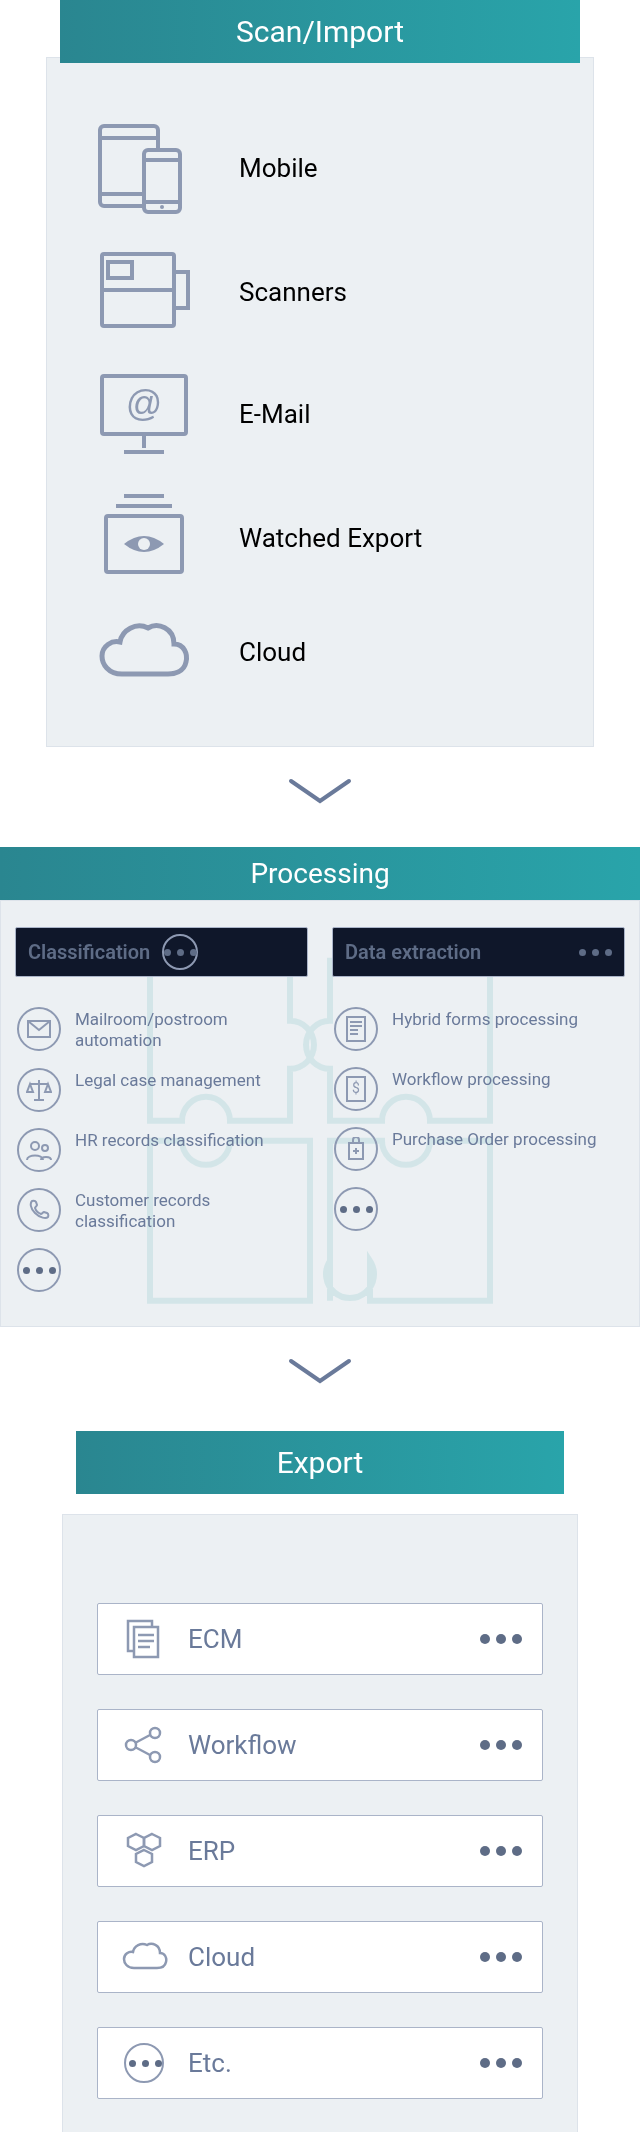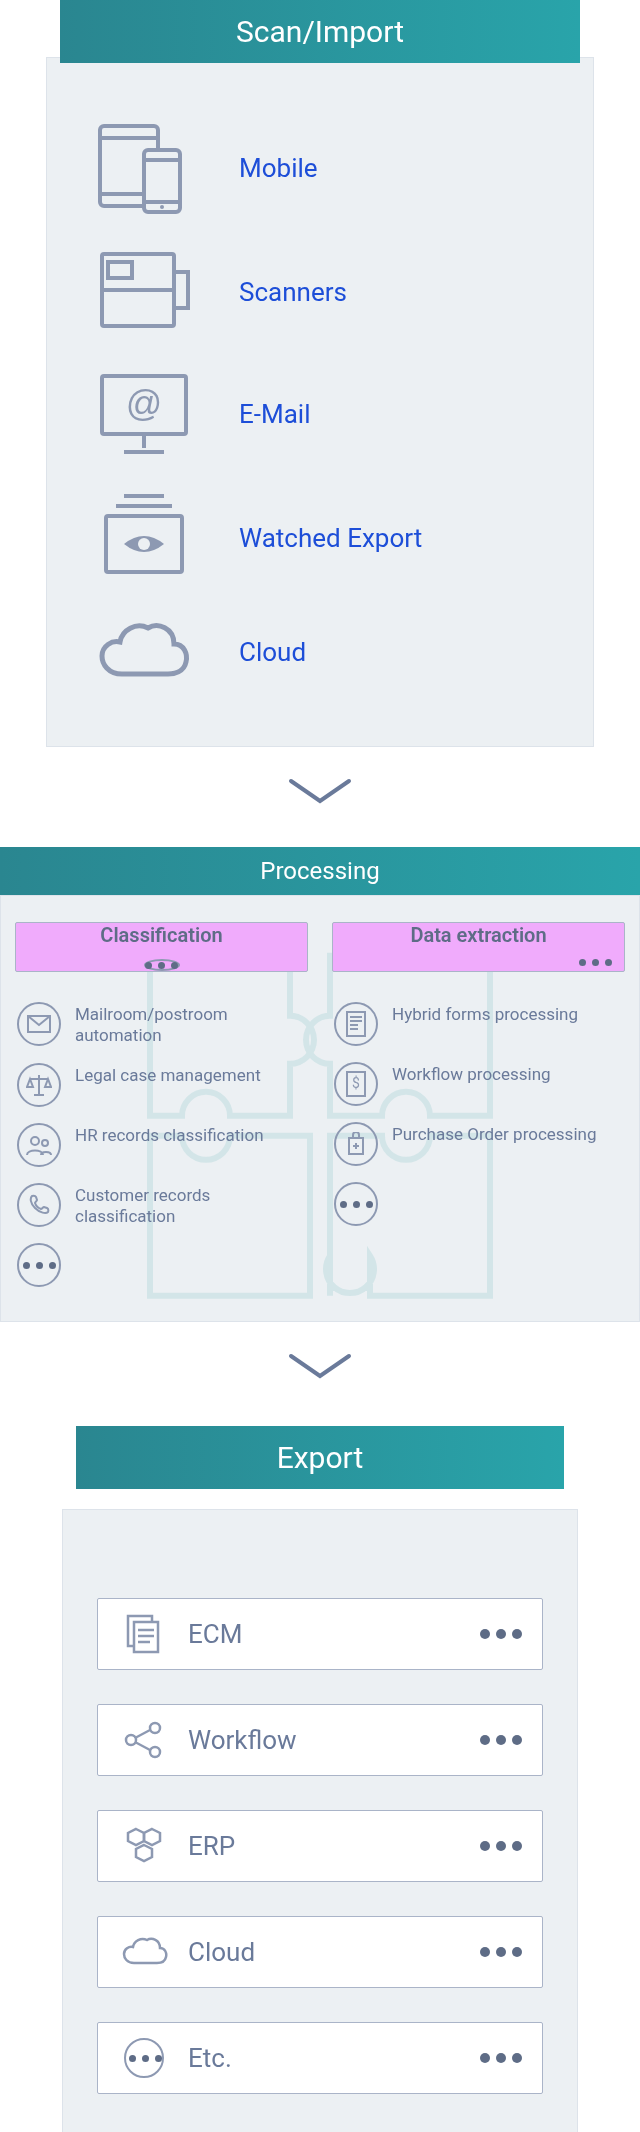--- a/index.html
+++ b/index.html
@@ -49,29 +49,29 @@
     gap: 30px;
     padding: 14px 22px;
   }
   .scan-row .iconcell {
     width: 130px;
     display: flex;
     justify-content: center;
   }
   .scan-row .label {
     font-size: 26px;
-    color: #1d4ed8;
+    color: #000000;
   }
 
   
   .proc-wrap {
     position: relative;
   }
   .proc-header {
-    font-size: 24px;
+    font-size: 28px;
     padding: 10px 0;
   }
   .proc-panel {
     padding: 26px 14px 26px;
     position: relative;
     overflow: hidden;
   }
   .puzzle-bg {
     position: absolute;
     left: 50%; top: 50%;
@@ -80,33 +80,32 @@
     pointer-events: none;
   }
   .proc-cols {
     display: flex;
     gap: 24px;
     position: relative;
     z-index: 1;
   }
   .proc-col { flex: 1; }
   .pill {
-    background: #f0abfc;
+    background: #0f172a;
     border: 1px solid #aab4c8;
     border-radius: 2px;
     height: 50px;
     display: flex;
     align-items: center;
     padding: 0 12px;
     font-size: 20px;
     font-weight: 600;
     color: #5e6c86;
     gap: 12px;
     margin-bottom: 22px;
-    flex-direction: column;
   }
   .pill .dots { margin-left: auto; }
   .proc-item {
     display: flex;
     align-items: flex-start;
     gap: 14px;
     padding: 8px 2px;
   }
   .proc-item .circ {
     flex: 0 0 44px;

